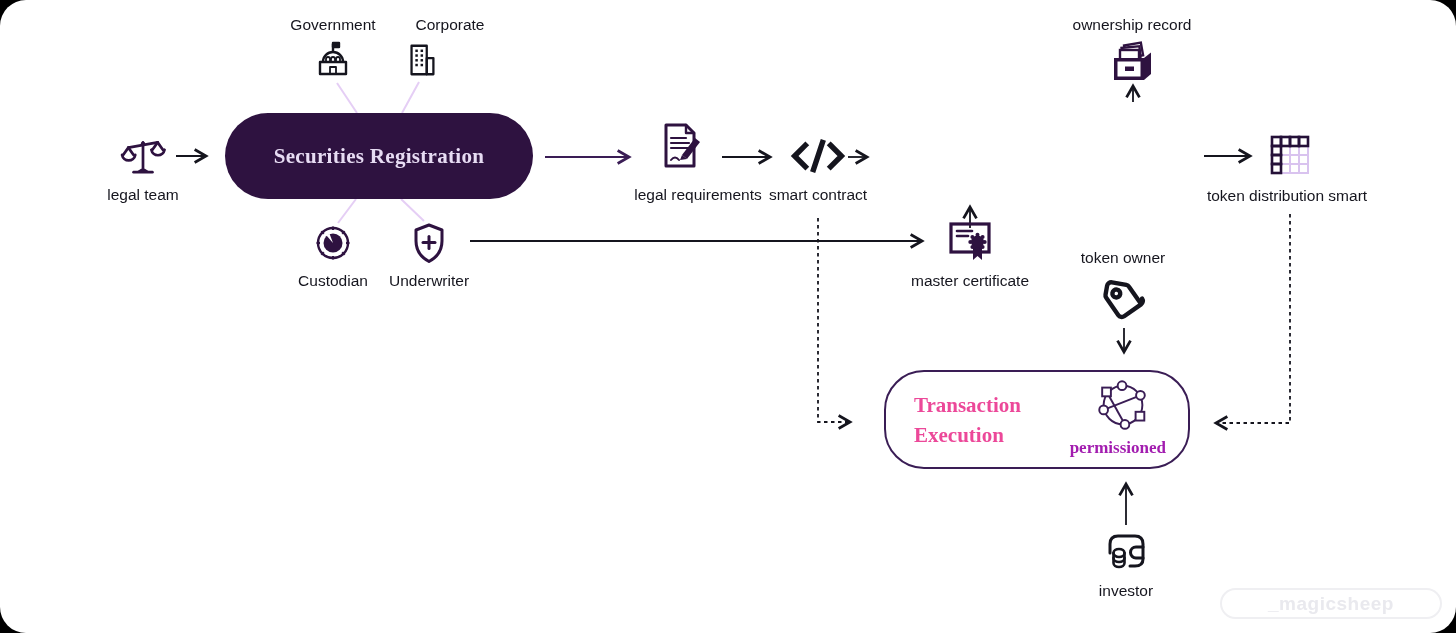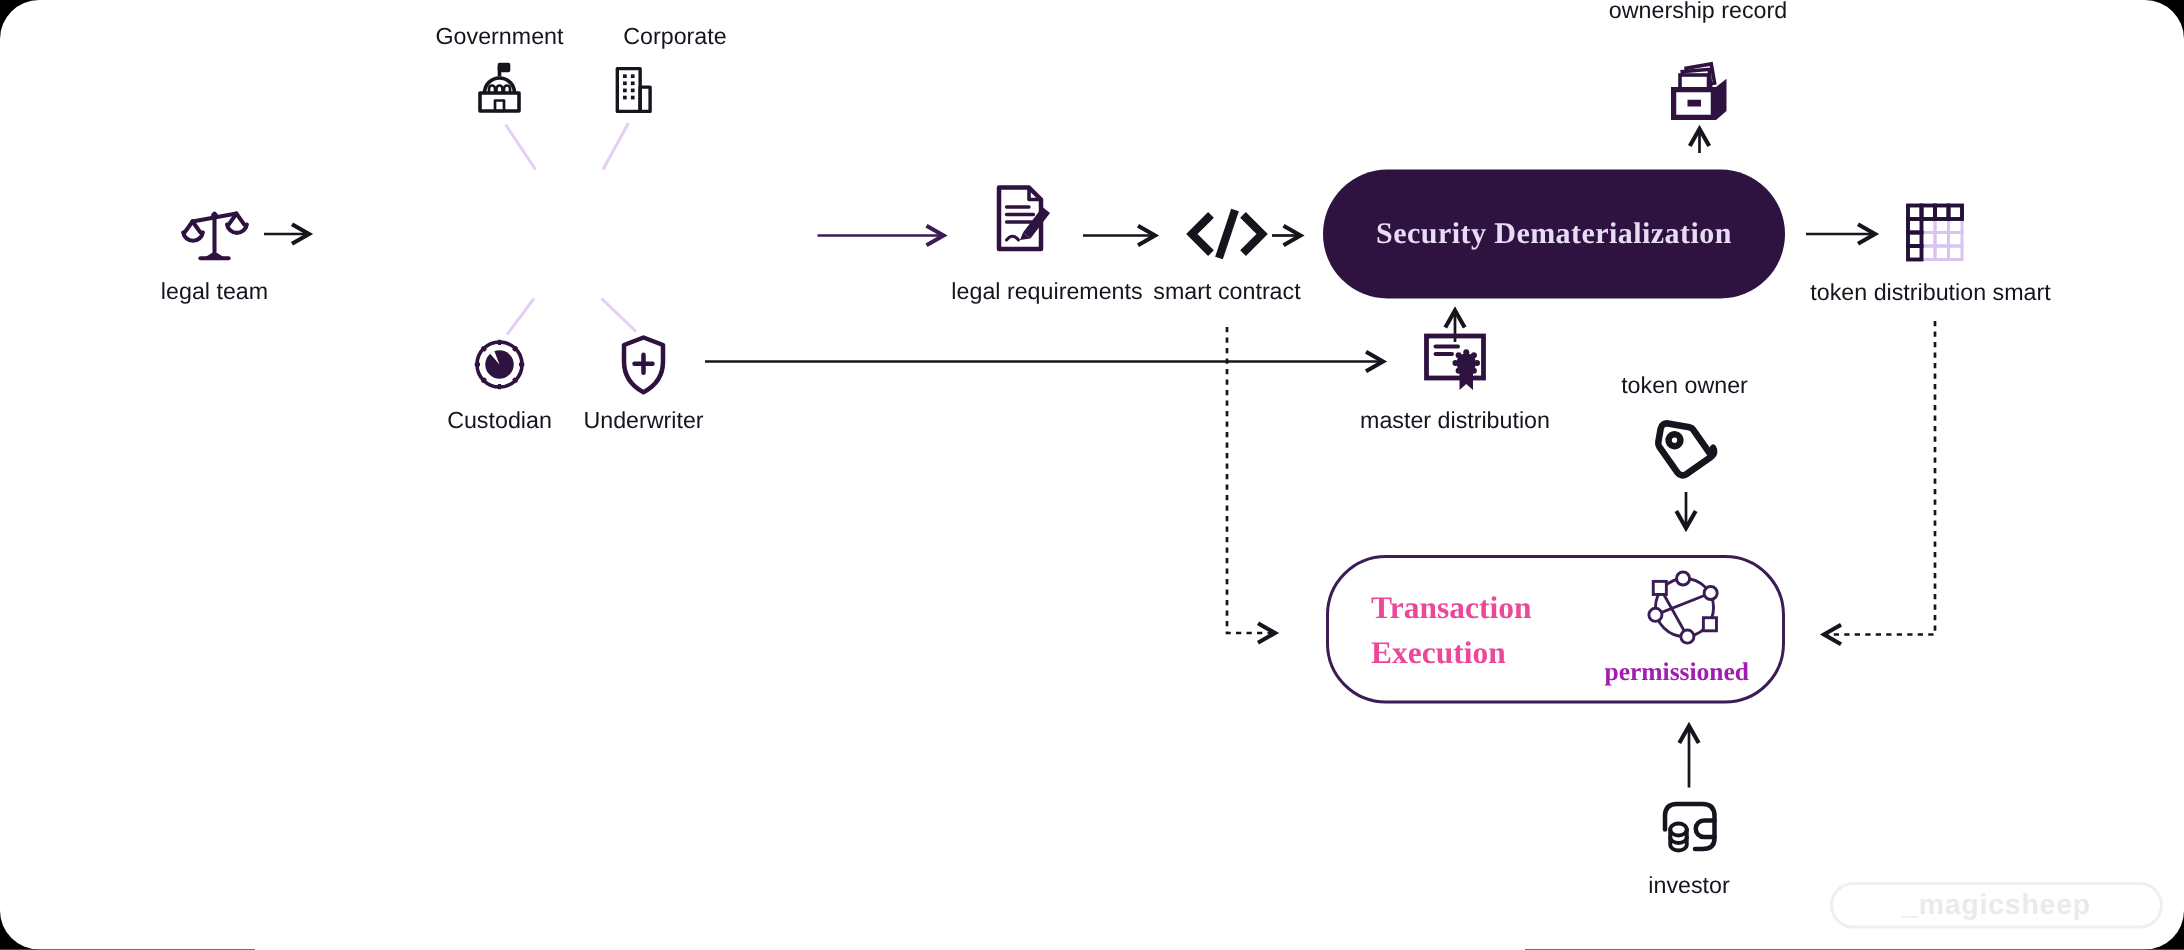--- a/index.html
+++ b/index.html
@@ -105,20 +105,23 @@
       <path d="M2,21 A6.4 6.4 0 0 0 14.6,21"></path>
       <line x1="36" y1="9" x2="31" y2="16"></line>
         <line x1="36" y1="9" x2="41" y2="16"></line>
       <path d="M30,16 A6.4 6.4 0 0 0 42.6,16"></path>
       <path d="M22,33 L15,37.5 H29 Z" fill="#2e1240" stroke="none"></path>
       <line x1="13" y1="37.5" x2="31" y2="37.5"></line>
     </svg>
   </span>
   <span class="label" style="left:143px;top:195px;">legal team</span>
 
+  <div class="pill" style="left:225px;top:113px;width:308px;height:86px;">
+    <span class="pill-title">Securities Registration</span>
+  </div>
 
   <span class="abs ctr" style="left:333px;top:243px;">
     <svg width="40" height="40" viewBox="0 0 40 40" fill="none" stroke="#2e1240">
       <circle cx="20" cy="20" r="15" stroke-width="2.4"></circle>
       <g stroke-width="2.2">
         <line x1="20" y1="3.5" x2="20" y2="7"></line>
           <line x1="20" y1="33" x2="20" y2="36.5"></line>
         <line x1="3.5" y1="20" x2="7" y2="20"></line>
           <line x1="33" y1="20" x2="36.5" y2="20"></line>
         <line x1="8.3" y1="8.3" x2="10.8" y2="10.8"></line>
@@ -157,25 +160,22 @@
 
   <span class="abs ctr" style="left:818px;top:156px;">
     <svg width="58" height="36" viewBox="0 0 64 40" fill="none" stroke="#15151e" stroke-width="6" stroke-linecap="square">
       <path d="M18,8 L6,20 L18,32"></path>
       <path d="M46,8 L58,20 L46,32"></path>
       <line x1="37" y1="5" x2="27" y2="35"></line>
     </svg>
   </span>
   <span class="label" style="left:818px;top:195px;">smart contract</span>
 
-  <div class="pill" style="left:882px;top:113px;width:308px;height:86px;">
-    <span class="pill-title" style="font-size:20px;">Security Dematerialization</span>
-  </div>
-
-  <span class="label" style="left:1132px;top:8px;">ownership record</span>
+
+  <span class="label" style="left:1132px;top:25px;">ownership record</span>
   <span class="abs ctr" style="left:1132px;top:62px;">
     <svg width="48" height="44" viewBox="0 0 48 44" fill="none">
       <g stroke="#2e1240" stroke-width="2.4" fill="#fff">
         <rect x="17" y="4" width="17" height="13" transform="rotate(-10 25 10)"></rect>
         <rect x="14" y="7" width="18" height="13" transform="rotate(-5 23 13)"></rect>
         <rect x="12" y="10" width="19" height="12"></rect>
       </g>
       <polygon points="36,18 43,12.5 43,34 36,40" fill="#2e1240"></polygon>
       <rect x="6" y="18" width="30" height="22" fill="#2e1240"></rect>
       <rect x="9.5" y="21.5" width="23" height="15" fill="#fff"></rect>
@@ -221,21 +221,21 @@
           <circle cx="30.5" cy="30.2" r="2"></circle>
         <circle cx="23.3" cy="23" r="2"></circle>
           <circle cx="37.7" cy="23" r="2"></circle>
         <circle cx="25.4" cy="17.9" r="2"></circle>
           <circle cx="35.6" cy="17.9" r="2"></circle>
         <circle cx="25.4" cy="28.1" r="2"></circle>
           <circle cx="35.6" cy="28.1" r="2"></circle>
       </g>
     </svg>
   </span>
-  <span class="label" style="left:970px;top:281px;">master distribution</span>
+  <span class="label" style="left:970px;top:281px;">master certificate</span>
 
   <span class="label" style="left:1123px;top:258px;">token owner</span>
   <span class="abs ctr" style="left:1124px;top:298px;">
     <svg width="50" height="50" viewBox="0 0 24 24" fill="none" stroke="#15151e" stroke-width="2.1" stroke-linejoin="round" transform="rotate(10)">
       <path d="M20.59 13.41l-7.17-7.17A2 2 0 0 0 12 5.59H5a2 2 0 0 0-2 2V12a2 2 0 0 0 .59 1.41l7.17 7.17a2 2 0 0 0 2.83 0l7-7a2 2 0 0 0 0-2.83z"></path>
       <circle cx="8" cy="10.5" r="1.9"></circle>
     </svg>
   </span>
 
   <div class="outline-pill" style="left:884px;top:370px;width:302px;height:95px;">

